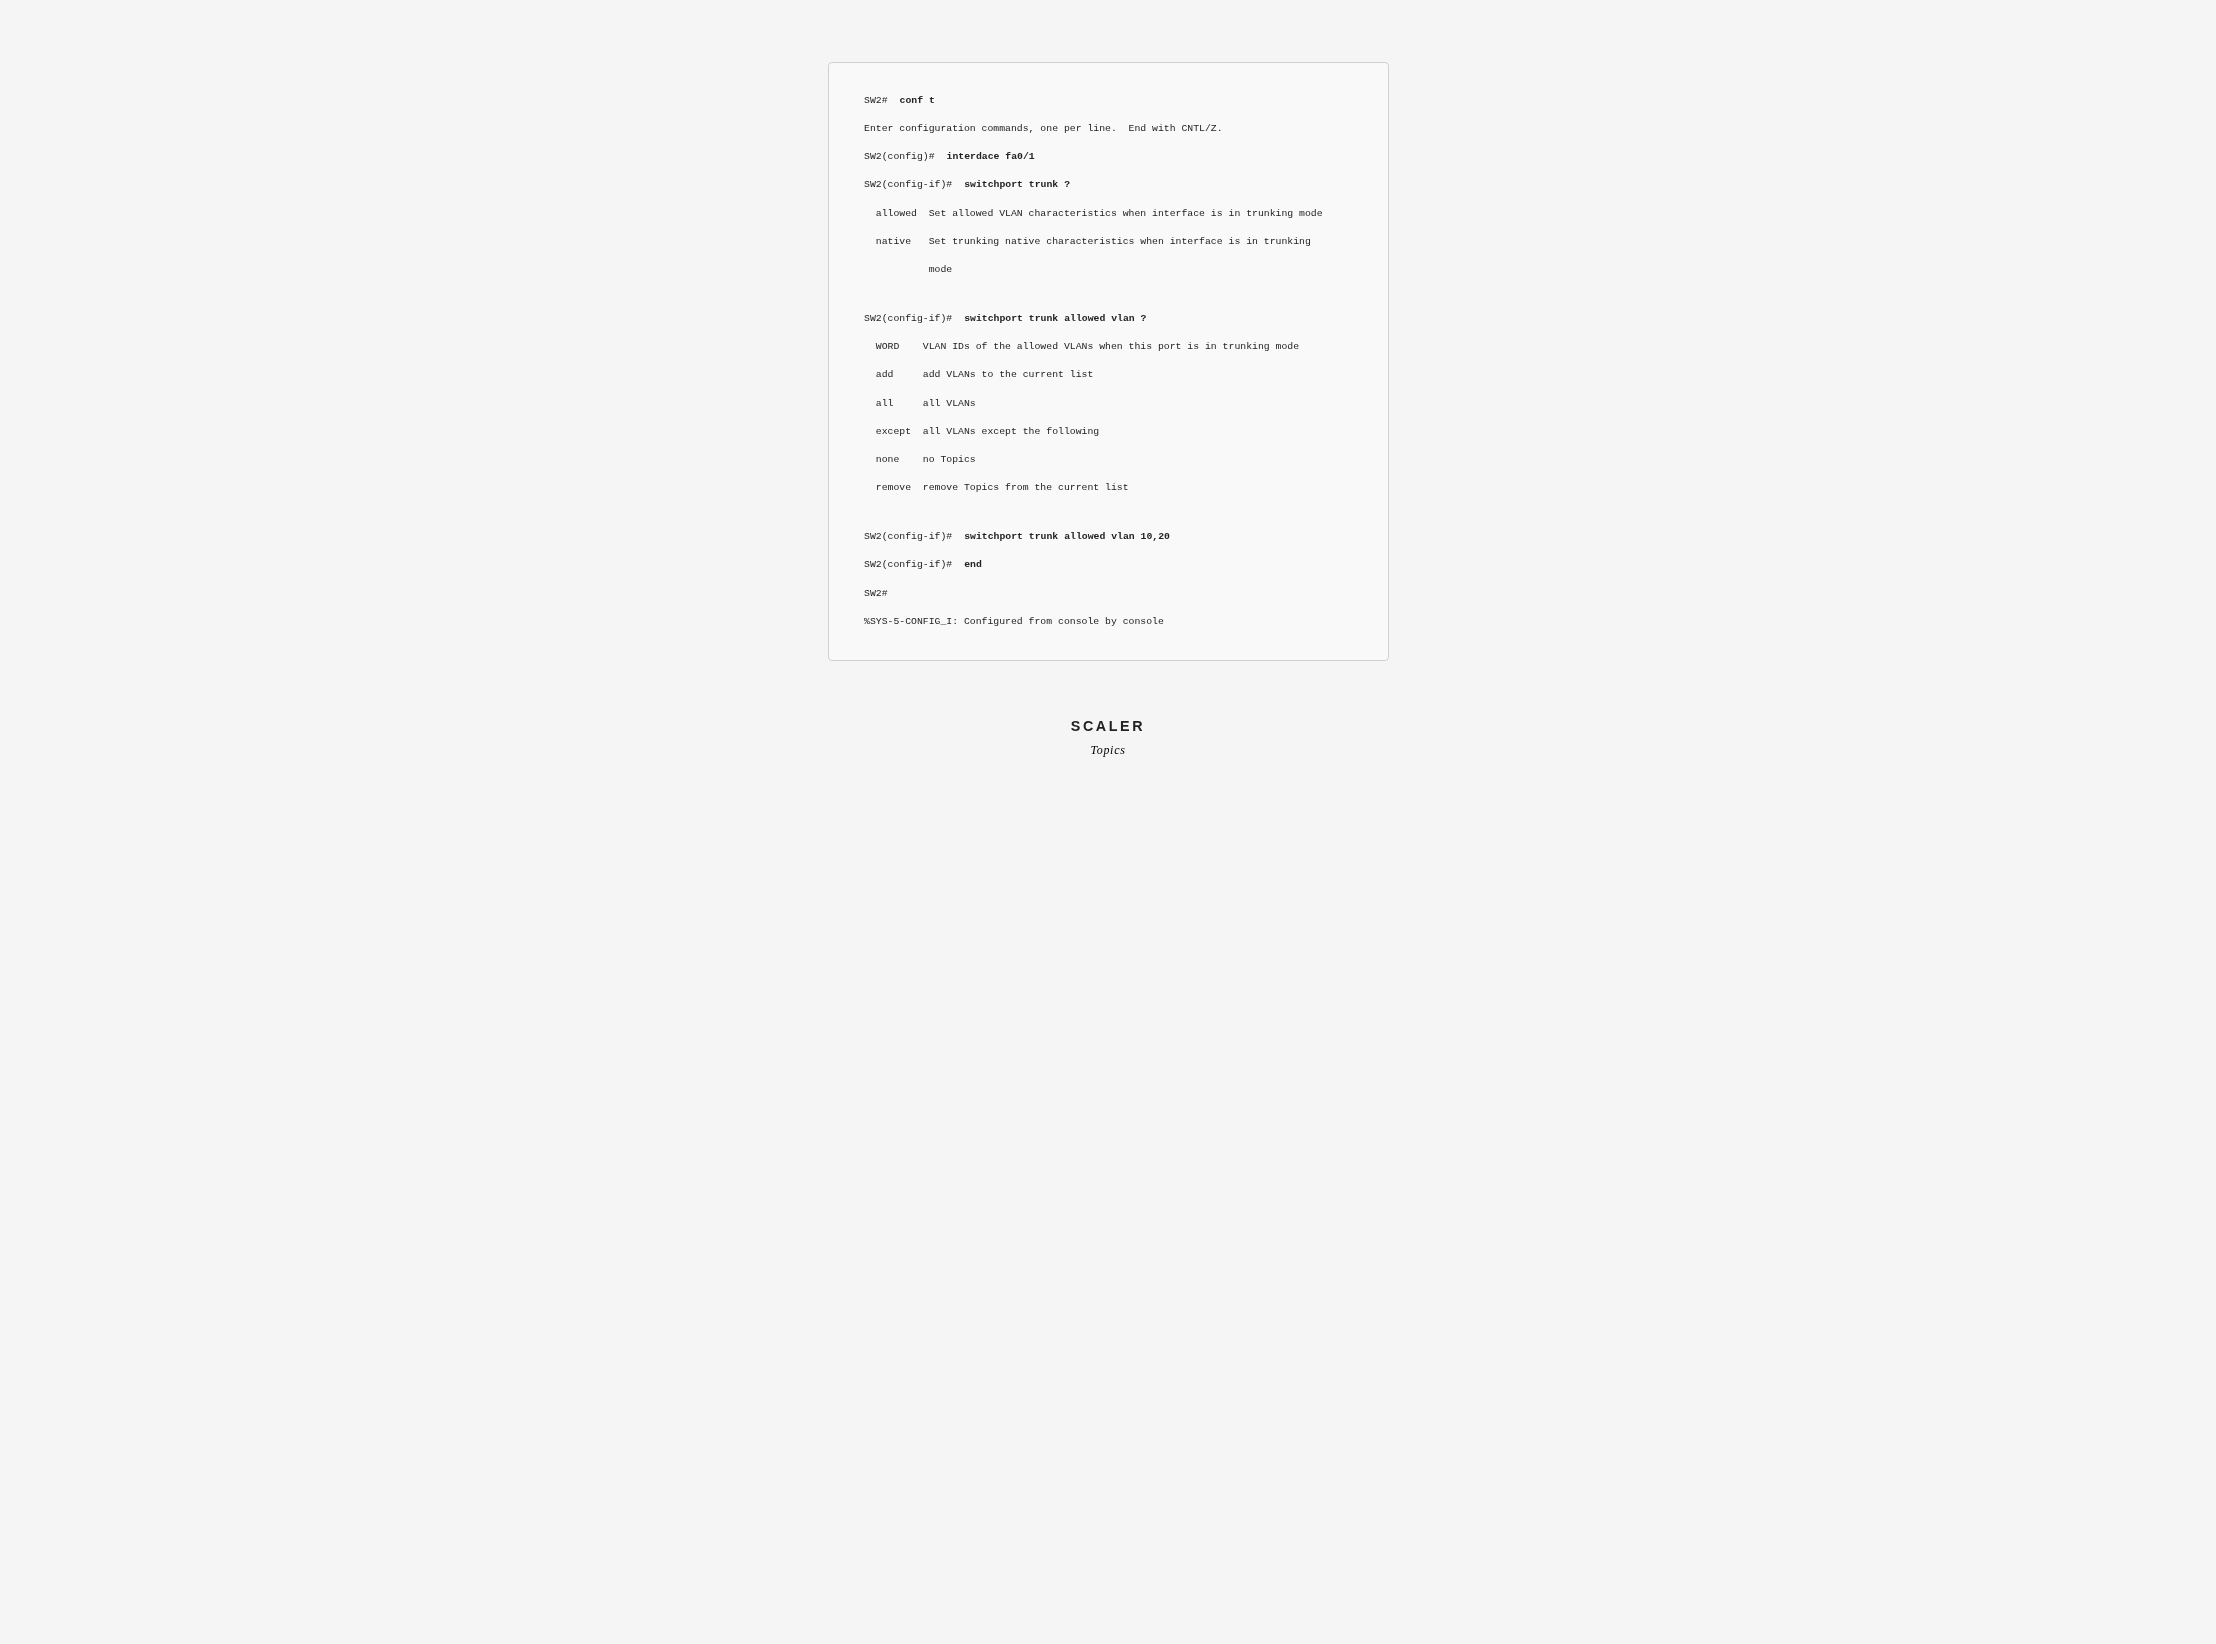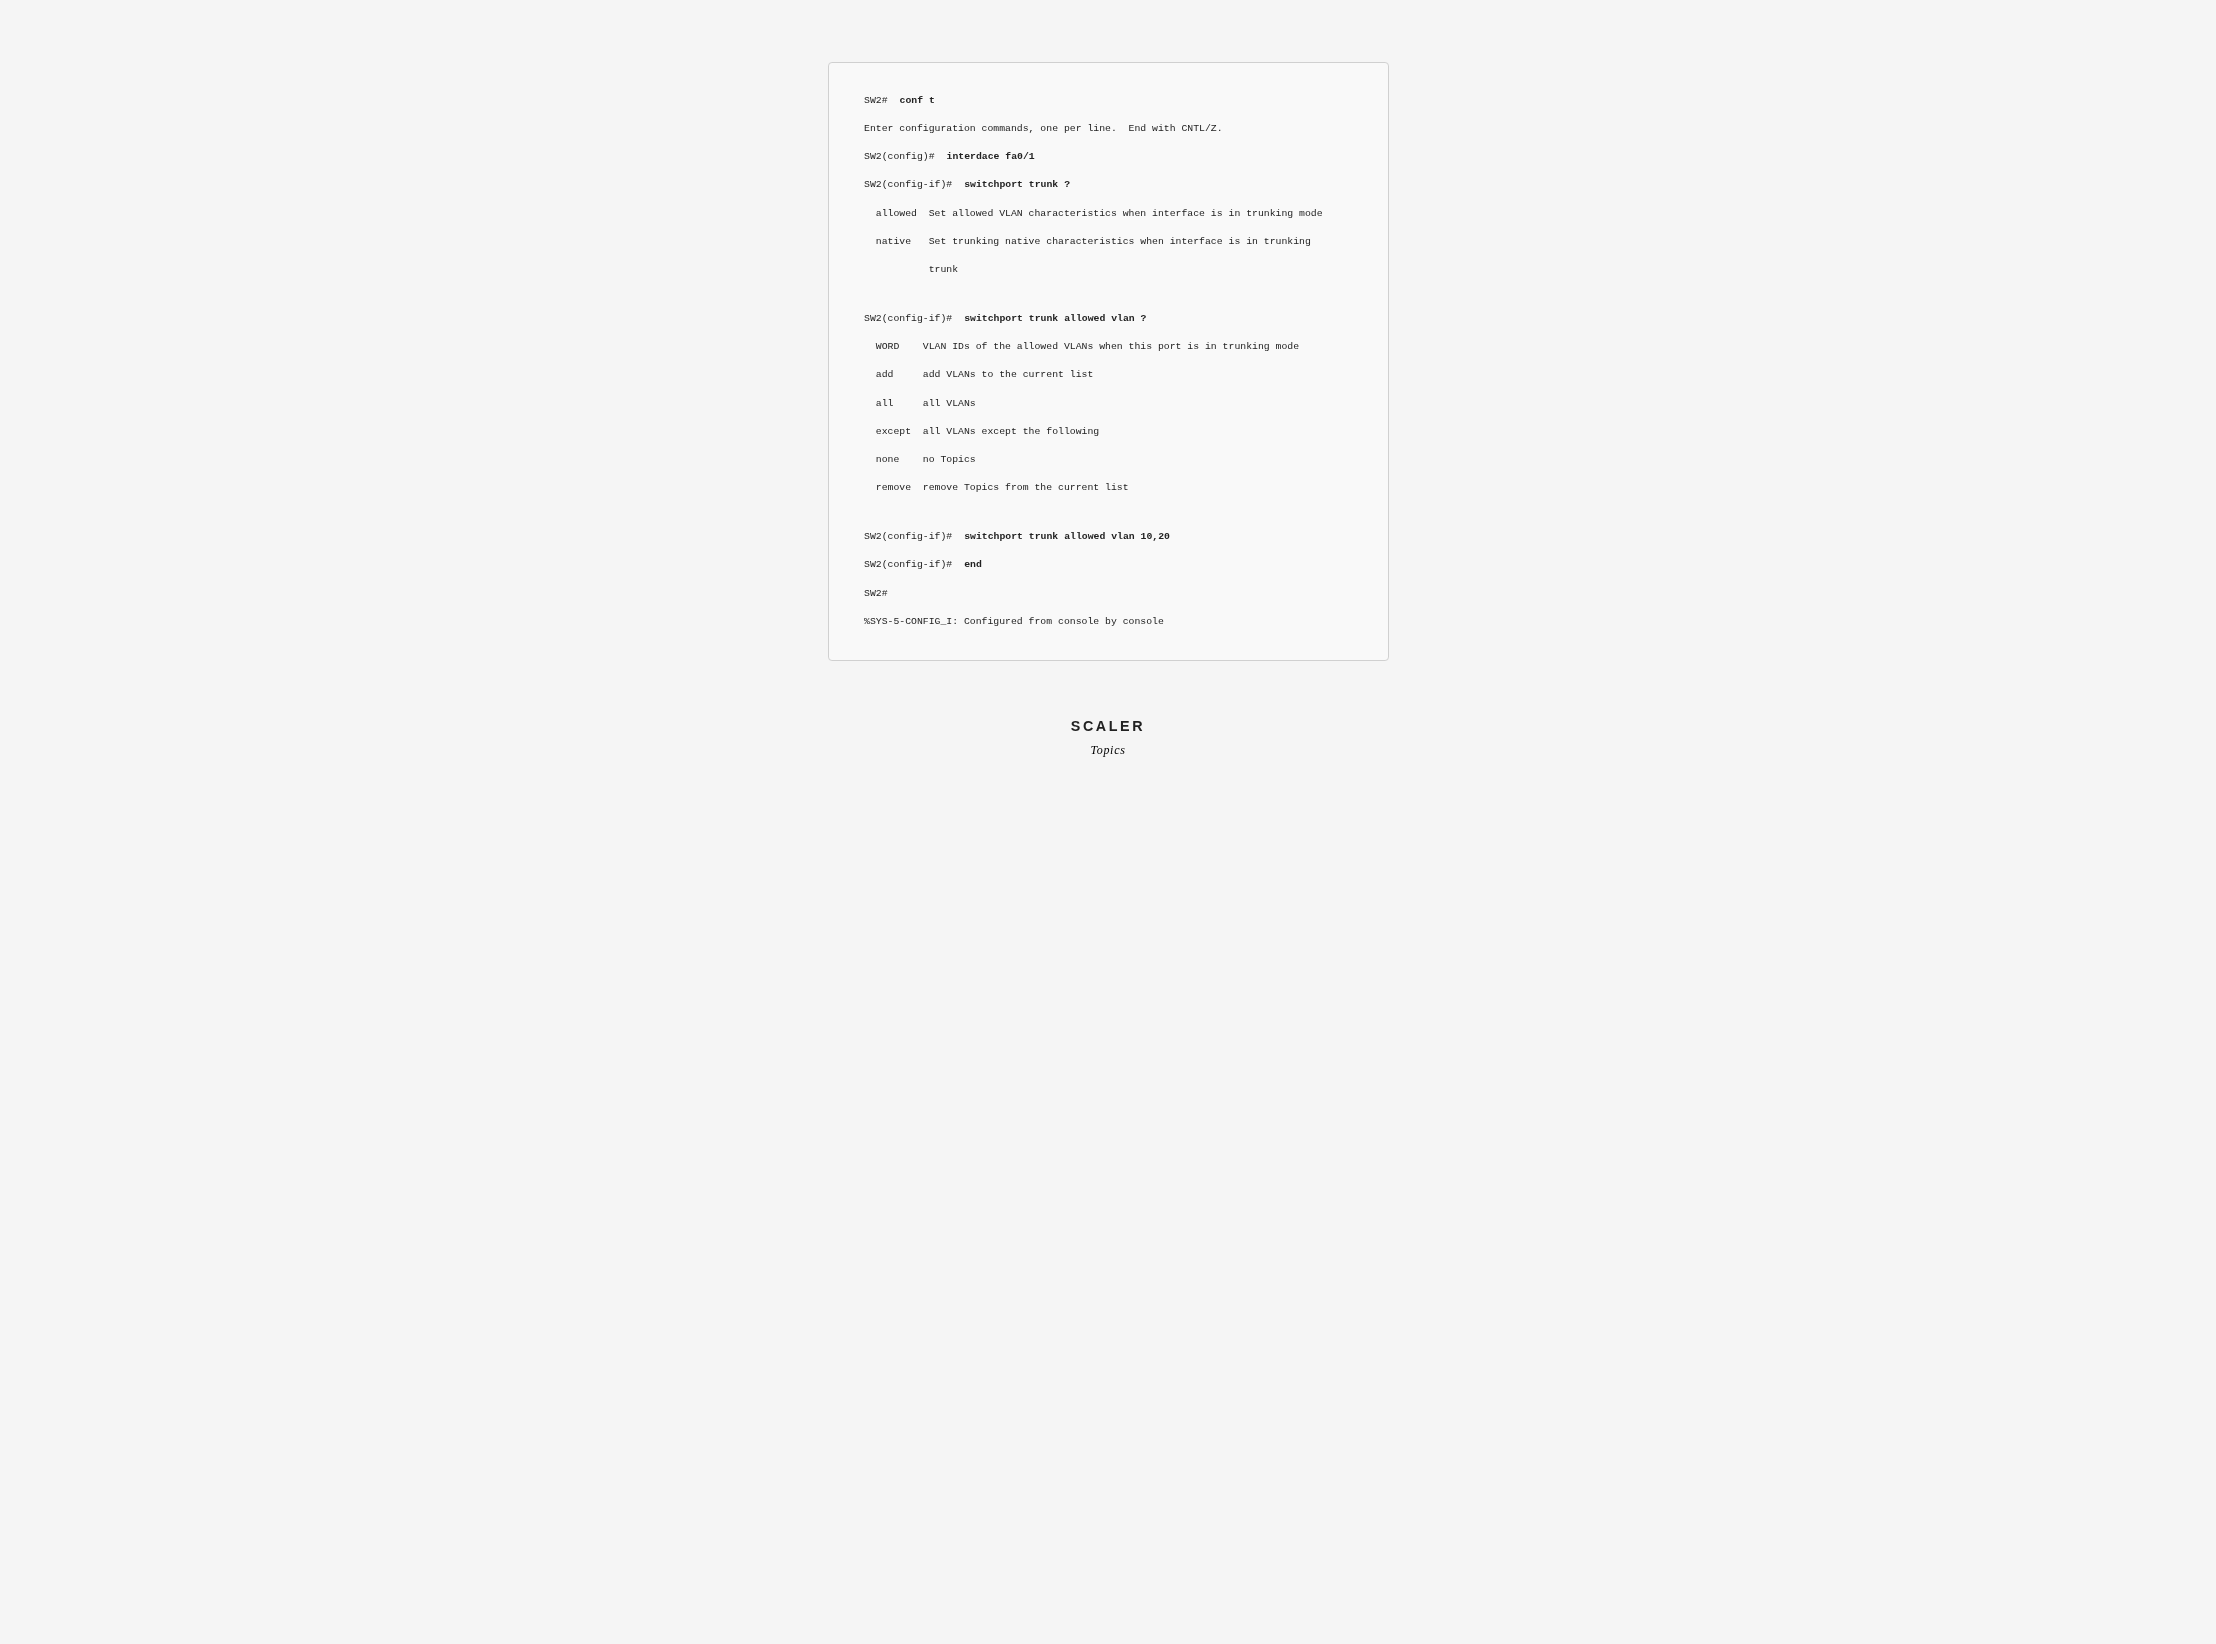--- a/index.html
+++ b/index.html
@@ -83,21 +83,21 @@
   <span class="line">Enter configuration commands, one per line.  End with CNTL/Z.</span>
 
   <span class="line">SW2(config)#<span class="bold">interdace fa0/1</span></span>
 
   <span class="line">SW2(config-if)#<span class="bold">switchport trunk ?</span></span>
 
   <span class="line">  allowed  Set allowed VLAN characteristics when interface is in trunking mode</span>
 
   <span class="line">  native   Set trunking native characteristics when interface is in trunking</span>
 
-  <span class="line">           trunk</span>
+  <span class="line">           mode</span>
 
   <span class="spacer"></span>
 
   <span class="line">SW2(config-if)#<span class="bold">switchport trunk allowed vlan ?</span></span>
 
   <span class="line">  WORD    VLAN IDs of the allowed VLANs when this port is in trunking mode</span>
 
   <span class="line">  add     add VLANs to the current list</span>
 
   <span class="line">  all     all VLANs</span>

